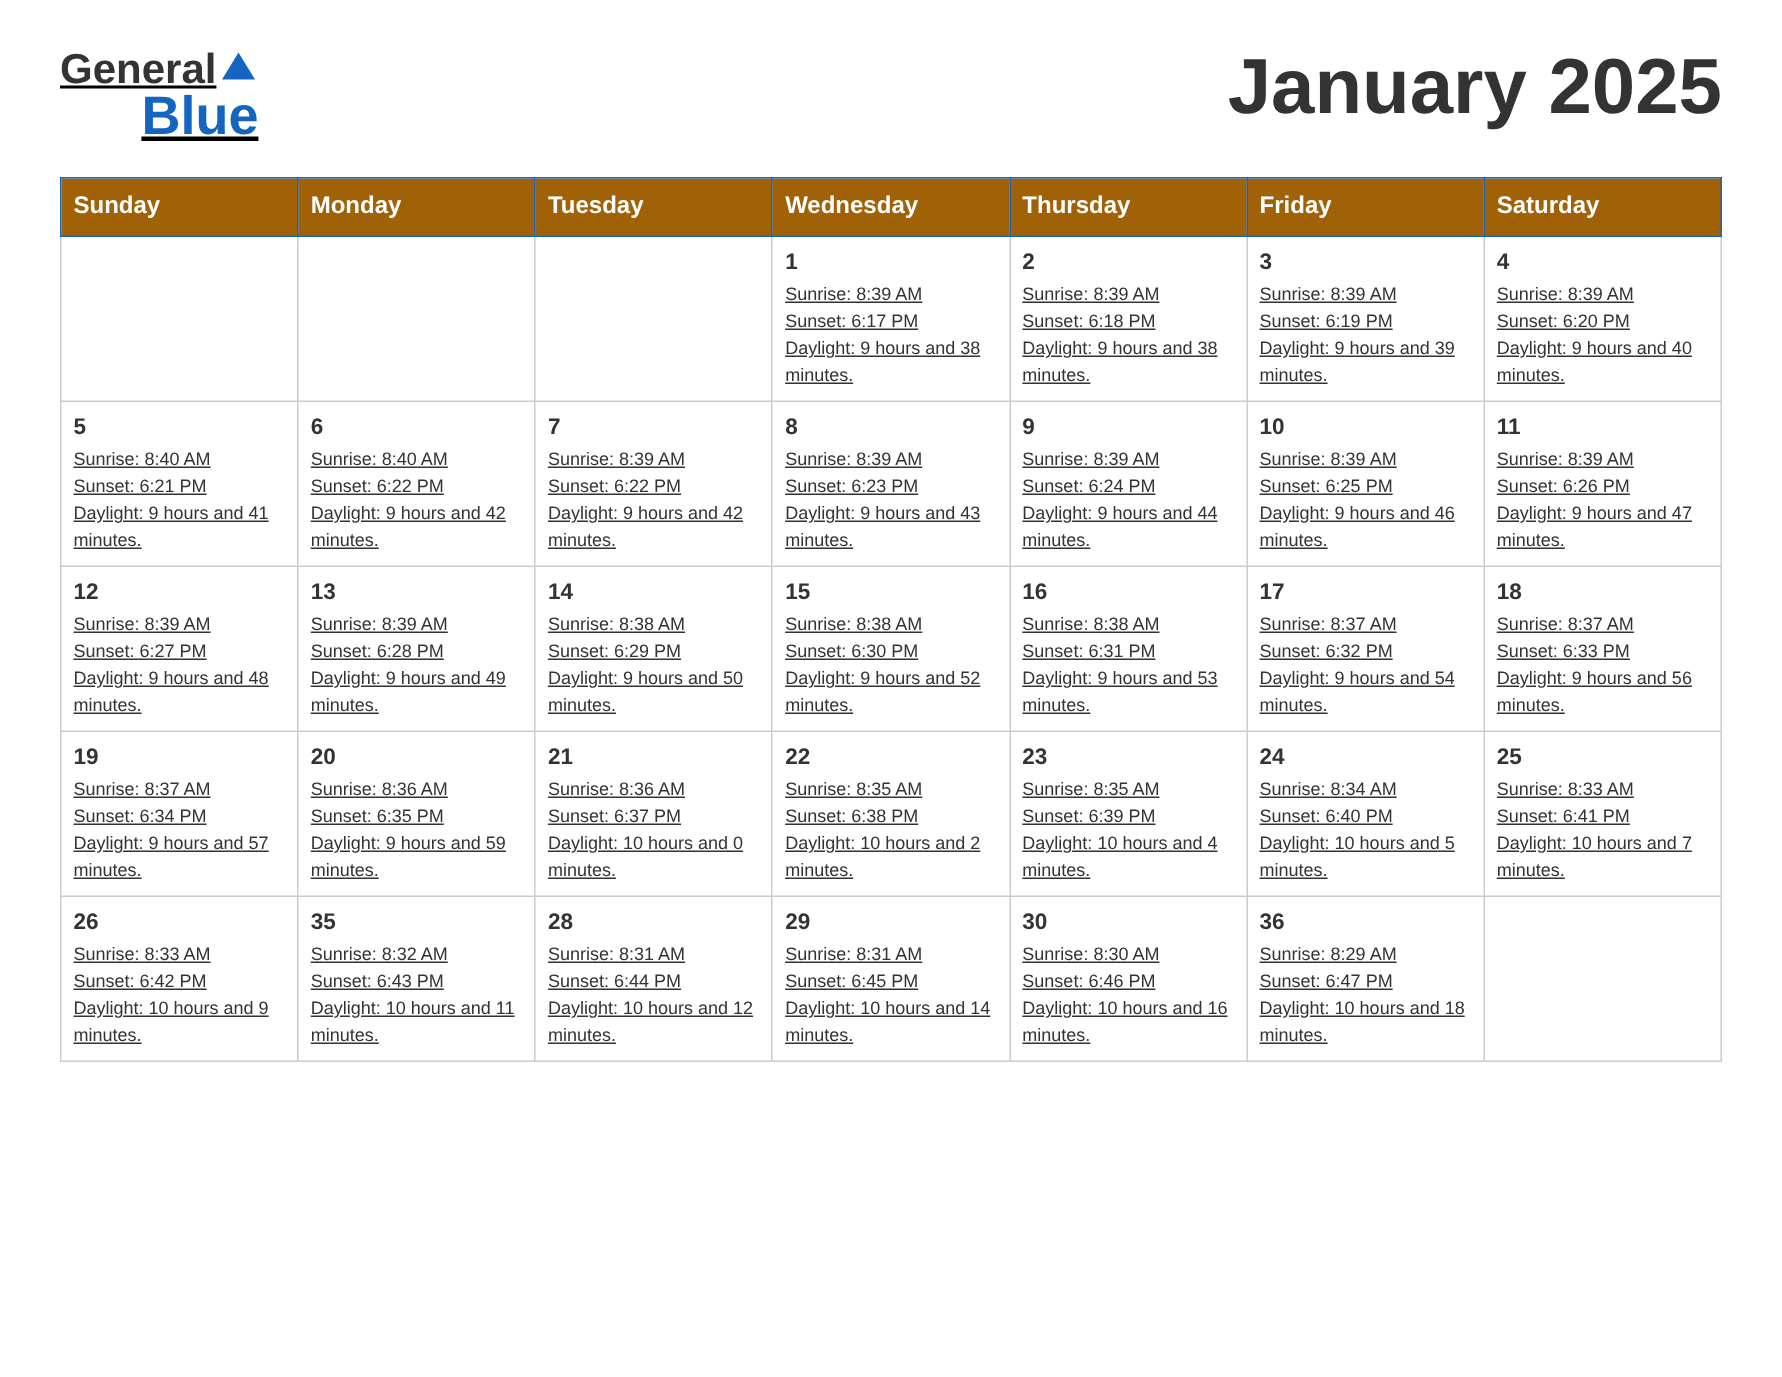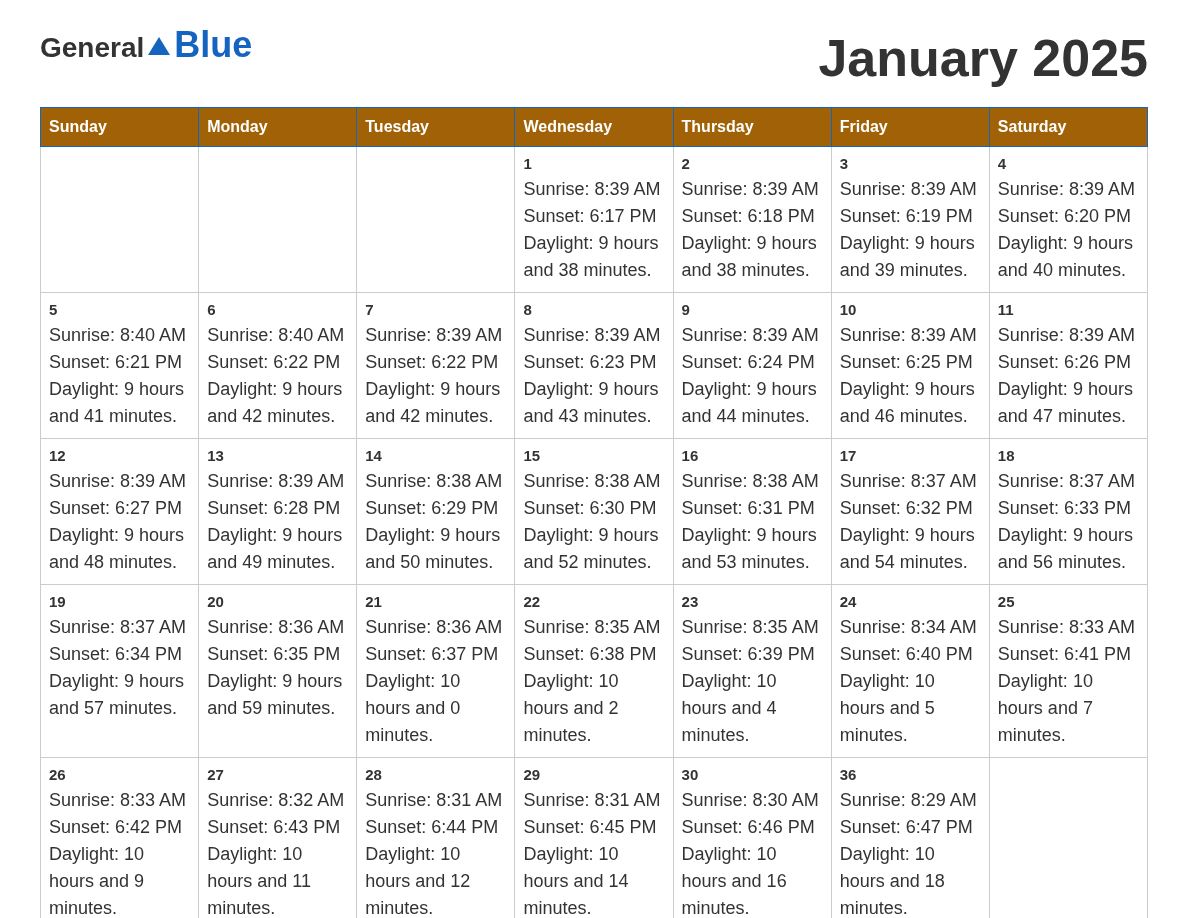--- a/index.html
+++ b/index.html
@@ -53,31 +53,33 @@
       font-size: 13px;
       color: #333;
     }
     .day-number {
       font-size: 15px;
       font-weight: bold;
       color: #333;
       margin-bottom: 4px;
     }
     .day-info {
-      font-size: 18px;
+      font-size: 12px;
       line-height: 1.5;
       color: #333;
+      text-decoration: underline;
     }
     .empty-cell {
       background: #fff;
     }
     .logo-wrapper {
       display: flex;
-      flex-direction: row;
-      align-items: center;
+      flex-direction: column;
+      align-items: flex-end;
+      text-decoration: underline;
     }
     .logo-row {
       display: flex;
       align-items: center;
     }
   </style>
 </head>
 <body>
 
 <div class="header-area">
@@ -221,21 +223,21 @@
           <div class="day-number">25</div>
           <div class="day-info">Sunrise: 8:33 AM<br>Sunset: 6:41 PM<br>Daylight: 10 hours and 7 minutes.</div>
         </td>
       </tr>
       <tr>
         <td>
           <div class="day-number">26</div>
           <div class="day-info">Sunrise: 8:33 AM<br>Sunset: 6:42 PM<br>Daylight: 10 hours and 9 minutes.</div>
         </td>
         <td>
-          <div class="day-number">27</div>
+          <div class="day-number">35</div>
           <div class="day-info">Sunrise: 8:32 AM<br>Sunset: 6:43 PM<br>Daylight: 10 hours and 11 minutes.</div>
         </td>
         <td>
           <div class="day-number">28</div>
           <div class="day-info">Sunrise: 8:31 AM<br>Sunset: 6:44 PM<br>Daylight: 10 hours and 12 minutes.</div>
         </td>
         <td>
           <div class="day-number">29</div>
           <div class="day-info">Sunrise: 8:31 AM<br>Sunset: 6:45 PM<br>Daylight: 10 hours and 14 minutes.</div>
         </td>

